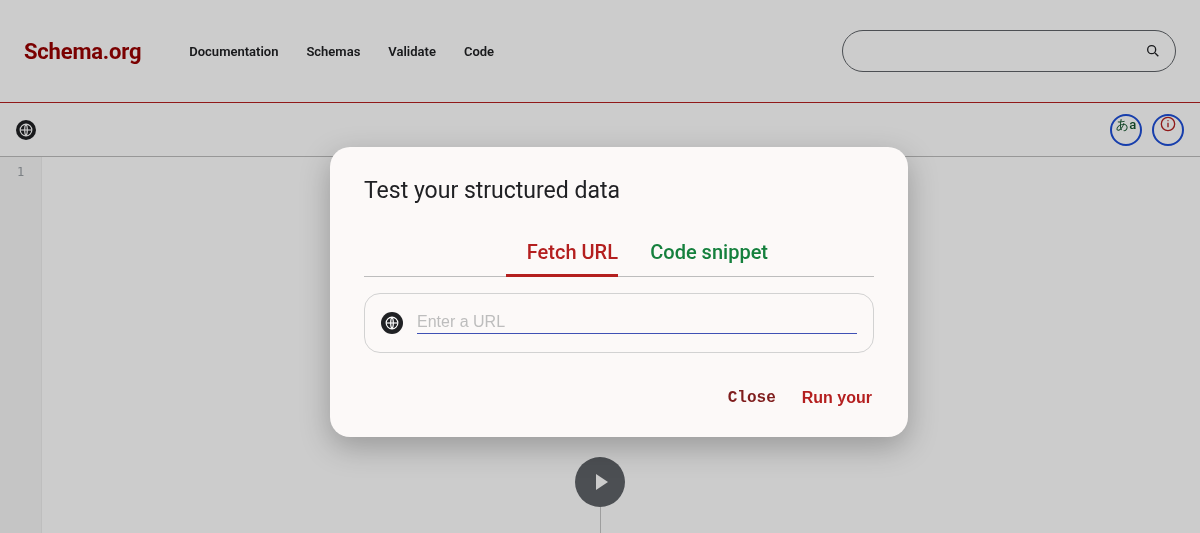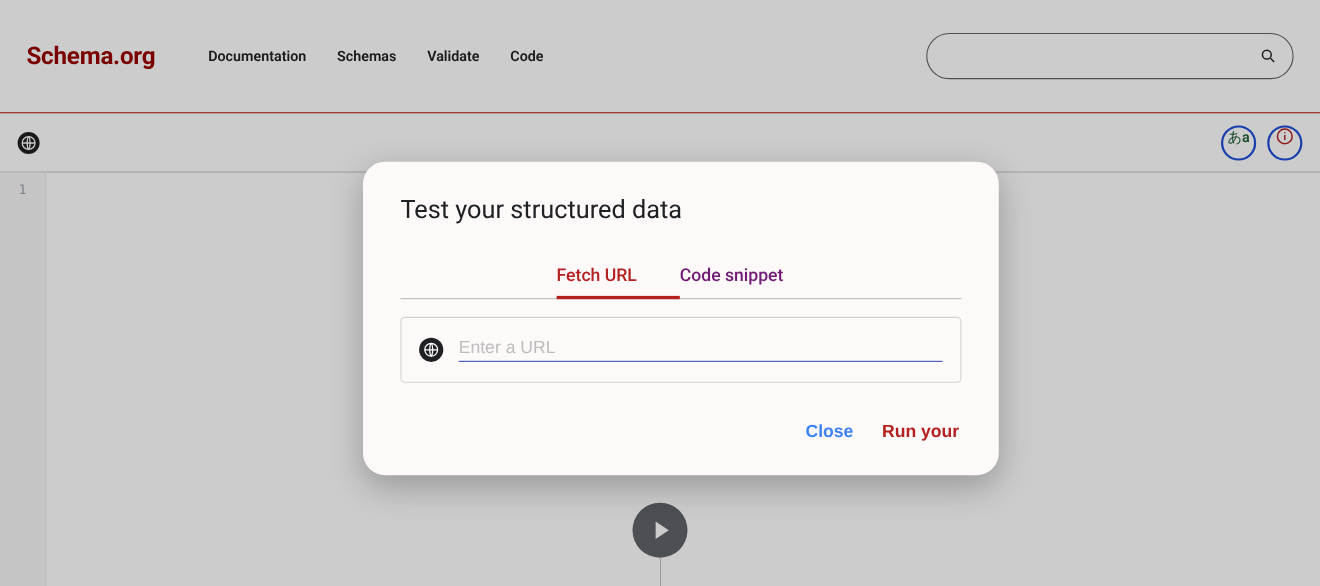--- a/index.html
+++ b/index.html
@@ -31,33 +31,33 @@
   .play-triangle { width:0; height:0; border-left:12px solid #fff; border-top:8px solid transparent; border-bottom:8px solid transparent; margin-left:3px; }
   .vline { position:absolute; left:50%; top:350px; bottom:0; width:1px; background:#c6c6c6; }
 
   
   .dim { position:absolute; inset:0; background: rgba(0,0,0,0.20); }
 
   
   .modal { position:absolute; left:310px; top:147px; width:578px; background:#fcf9f8; border-radius:20px; padding: 30px 34px 26px; box-shadow: 0 10px 30px rgba(0,0,0,0.25); margin-left: 20px; }
   .modal-title { font-size: 23px; color:#202124; margin-bottom: 26px; font-weight:400; }
   .tabs { display:flex; border-bottom:1px solid #bdbdbd; }
-  .tab { flex:0 0 auto; padding: 10px 0; width: 50%; text-align:left; font-size:16px; font-weight:500; cursor:pointer; }
+  .tab { flex:0 0 auto; padding: 10px 0; width: 50%; text-align:right; font-size:20px; font-weight:500; cursor:pointer; }
   .tab.active { color:#B41F1F; border-bottom: 3px solid #B41F1F; margin-bottom:-1px; }
-  .tab.inactive { color:#701a75; }
+  .tab.inactive { color:#15803d; }
   .tabs-spacer-left { width: 142px; }
 
-  .url-box { margin-top: 16px; border:1px solid #d2d2d2; border-radius:4px; padding: 18px 16px; display:flex; align-items:center; gap:14px; position:relative; }
+  .url-box { margin-top: 16px; border:1px solid #d2d2d2; border-radius:16px; padding: 18px 16px; display:flex; align-items:center; gap:14px; position:relative; }
   .url-globe { width:22px; height:22px; border-radius:50%; background:#202124; flex:0 0 auto; display:flex; align-items:center; justify-content:center; }
   .url-input { flex:1; border:none; border-bottom:1px solid #3f51b5; outline:none; font-size:16px; background:transparent; color:#202124; padding-bottom:2px; }
   .url-input::placeholder { color:#bdbdbd; }
 
   .modal-actions { display:flex; justify-content:flex-end; gap:22px; margin-top:32px; }
   .btn-text { background:none; border:none; font-size:16px; font-weight:600; cursor:pointer; padding:4px 2px; }
-  .btn-close { color:#3b82f6; }
+  .btn-close { color:#7f1d1d;font-family:Liberation Mono, monospace; }
   .btn-run  { color:#B41F1F; }
 </style>
 </head>
 <body>
 
 <div class="topbar">
   <div class="logo">Schema.org</div>
   <div class="nav-links">
     <div class="nav-link">Documentation</div>
     <div class="nav-link">Schemas</div>

